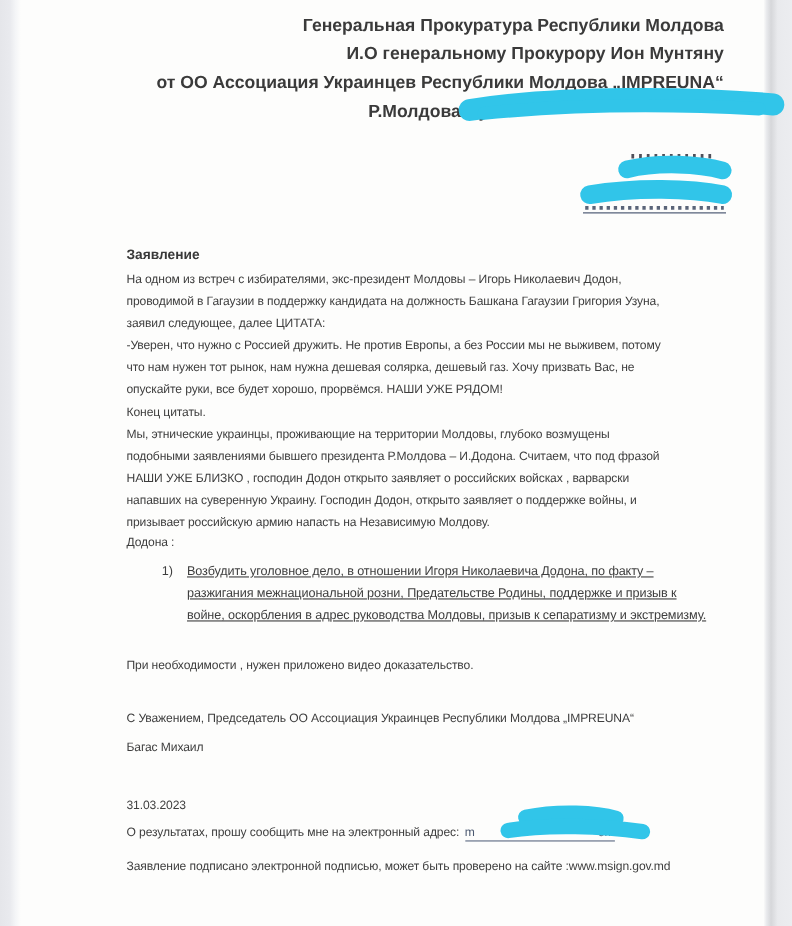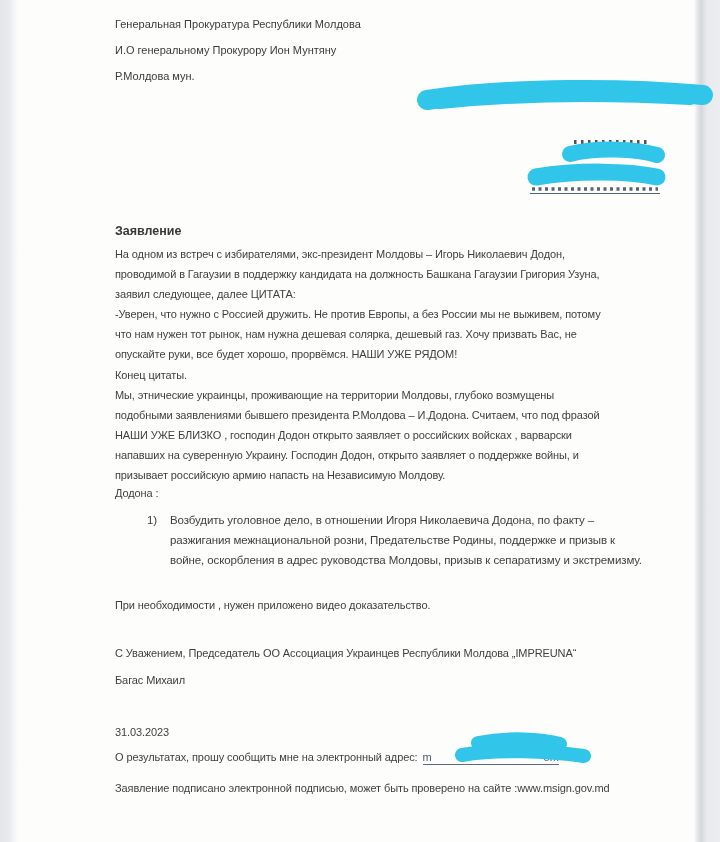--- a/index.html
+++ b/index.html
@@ -12,56 +12,57 @@
   .edge-left{
     position:absolute;left:0;top:0;bottom:0;width:19px;
     background:linear-gradient(to right,#e5e6ea 0,#e9eaee 9px,#f4f5f7 14px,#fdfdfc 19px);
   }
   .edge-right{
     position:absolute;top:0;bottom:0;left:694px;width:26px;
     background:linear-gradient(to right,#fdfdfc 0,#e8e9ec 3px,#d6d7da 7px,#e9eaed 13px,#ecedf0 100%);
   }
   .hdr{
     position:absolute;top:11px;left:115px;width:543px;
-    text-align:left;font-weight:normal;font-size:11px;line-height:26px;color:#3a3a3a;
+    text-align:right;font-weight:bold;font-size:16px;line-height:26px;color:#3a3a3a;
     white-space:nowrap;
   }
   .redact-spacer{display:inline-block;width:200px;height:1px;}
   .doc-title{
     position:absolute;top:221px;left:115px;width:548px;height:20px;
     font-weight:bold;font-size:12.5px;line-height:20px;color:#383838;
   }
   .para{
     position:absolute;left:115px;width:585px;
     font-size:11px;line-height:20px;letter-spacing:-0.1px;
     white-space:pre-line;color:#3e3e3e;
   }
   .list-item{
     position:absolute;left:147px;top:510px;width:523px;
     display:flex;align-items:flex-start;
     font-size:11.5px;line-height:20px;letter-spacing:-0.1px;color:#3e3e3e;
   }
   .list-marker{flex:0 0 23px;}
-  .list-text{flex:1;white-space:pre-line;}
+  .list-text{flex:1;white-space:pre-line;text-decoration:underline;}
   .email{
     display:inline-block;margin-left:5px;
     color:#4a5870;border-bottom:1px solid #5a6880;line-height:13px;
   }
   .email-gap{display:inline-block;width:112px;height:1px;}
   .overlay{position:absolute;left:0;top:0;z-index:5;pointer-events:none;}
 </style>
 </head>
 <body>
 
 <div class="edge-left"></div>
 <div class="edge-right"></div>
 
 <div class="hdr">
   <div>Генеральная Прокуратура Республики Молдова</div>
   <div>И.О генеральному Прокурору Ион Мунтяну</div>
+  <div>от ОО Ассоциация Украинцев Республики Молдова „IMPREUNA“</div>
   <div><span>Р.Молдова мун.</span><span class="redact-spacer"></span></div>
 </div>
 
 <div class="doc-title">Заявление</div>
 
 <div class="para" style="top:244px">На одном из встреч с избирателями, экс-президент Молдовы – Игорь Николаевич Додон,
 проводимой в Гагаузии в поддержку кандидата на должность Башкана Гагаузии Григория Узуна,
 заявил следующее, далее ЦИТАТА:</div>
 <div class="para" style="top:304px">-Уверен, что нужно с Россией дружить. Не против Европы, а без России мы не выживем, потому
 что нам нужен тот рынок, нам нужна дешевая солярка, дешевый газ. Хочу призвать Вас, не

